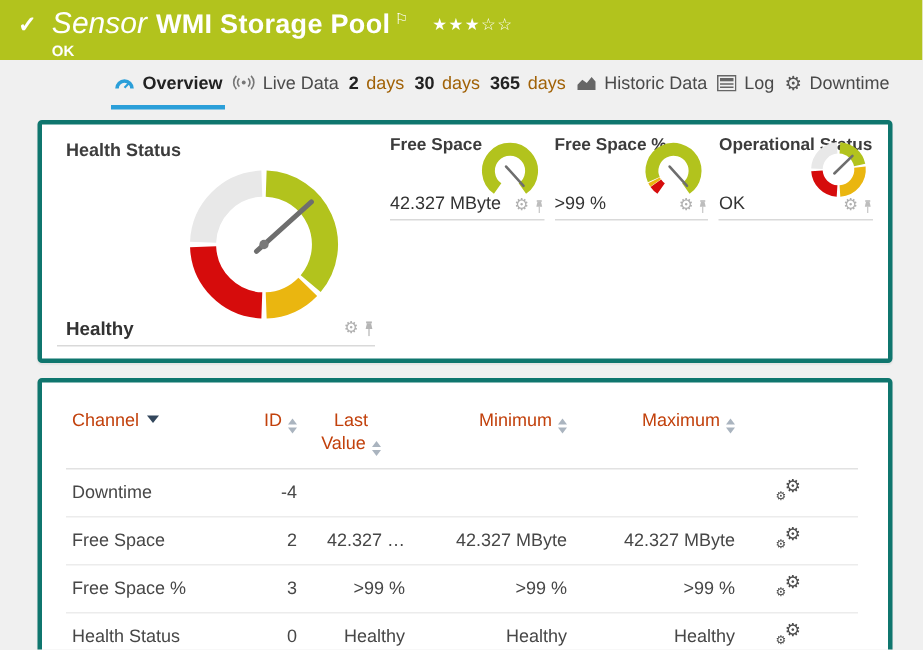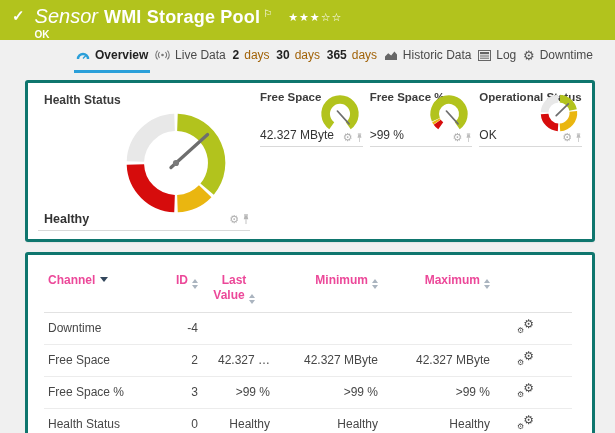--- a/index.html
+++ b/index.html
@@ -44,21 +44,21 @@
   .tiles-row { display:flex; gap:7px; }
   .tile { flex:1; height:56px; position:relative; border-bottom:1px solid #d9d9d9; }
   .tile-title { font-size:11.5px; font-weight:bold; color:#3c3c3c; }
   .mini-gauge { position:absolute; top:-2px; right:0; }
   .tile-value { position:absolute; bottom:4px; left:0; font-size:12px; color:#333; }
   .tile-icons { position:absolute; bottom:3px; right:0; display:flex; align-items:center; gap:3px; }
 
   
   .card-table { min-height:190px; padding:14px 20px 0 16px; }
   table { width:100%; border-collapse:collapse; }
-  th { font-size:12px; font-weight:bold; color:#ec4899; vertical-align:top; padding:4px 0 8px 0; border-bottom:1px solid #e2e2e2; text-align:right; }
+  th { font-size:12px; font-weight:normal; color:#c2410c; vertical-align:top; padding:4px 0 8px 0; border-bottom:1px solid #e2e2e2; text-align:right; }
   th.c-channel { text-align:left; padding-left:4px; }
   th.c-last { text-align:center; }
   .hwrap { width:46px; margin:0 auto; line-height:1.25; }
   td { font-size:12px; color:#474747; padding:7px 0; border-bottom:1px solid #ececec; text-align:right; }
   td.c-channel { text-align:left; padding-left:4px;margin-left:26px; }
   col.w-channel { width:118px; } col.w-id { width:36px; } col.w-last { width:72px; }
   col.w-min { width:108px; } col.w-max { width:112px; }
   td.c-gear { padding-right:38px; }
 
   

